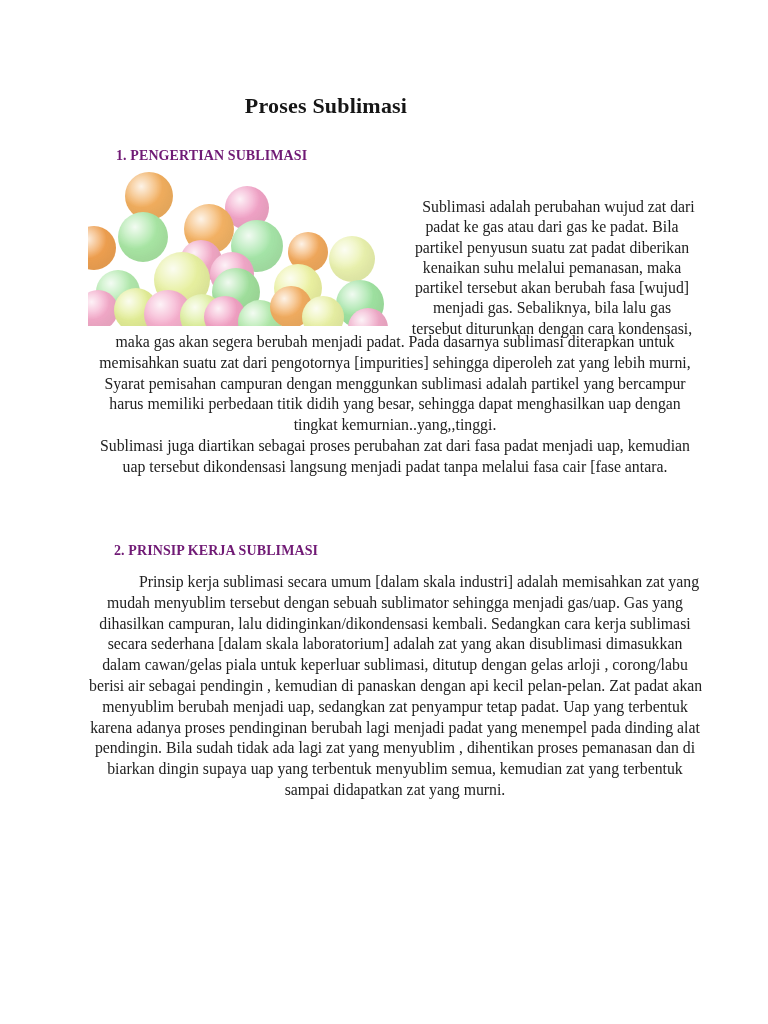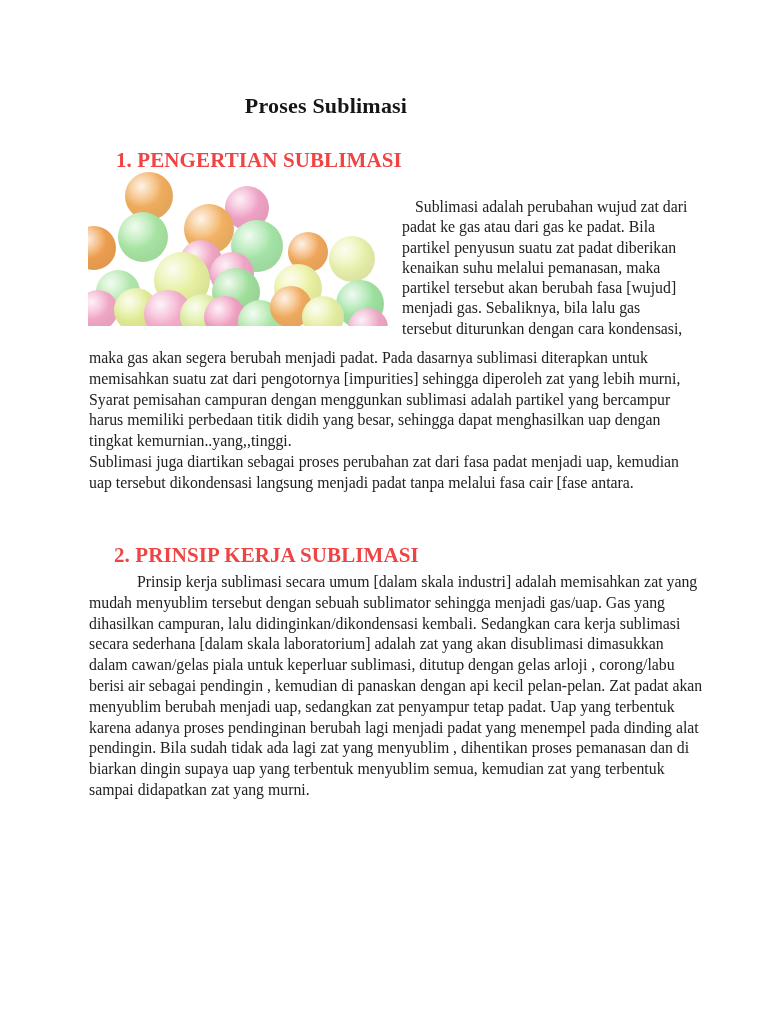--- a/index.html
+++ b/index.html
@@ -7,39 +7,39 @@
     position:relative; width:768px; height:1024px; margin:0 auto;
     background:#ffffff; overflow:hidden;
     font-family:"Liberation Serif","DejaVu Serif",serif; color:#212121;
   }
   .doc-title {
     position:absolute; top:93px; left:0; width:652px; margin:0;
     text-align:center; font-size:22px; font-weight:bold; letter-spacing:0.2px;
     color:#161616;
   }
   .sec-heading {
-    position:absolute; margin:0; font-size:21px; font-weight:bold;
-    letter-spacing:0.1px; color:#ef4444; white-space:pre;
+    position:absolute; margin:0; font-size:14px; font-weight:bold;
+    letter-spacing:0.1px; color:#701a75; white-space:pre;
   }
   .heading-1 { top:148px; left:116px; }
   .heading-2 { top:543px; left:114px; }
   .photo {
     position:absolute; left:88px; top:168px; width:300px; height:158px;
     overflow:hidden; background:#ffffff;
   }
   .ball {
     position:absolute; display:block; border-radius:50%;
     box-shadow: inset -5px -7px 12px rgba(90,90,60,0.10);
   }
-  .text-col { font-size:15.8px; }
+  .text-col { font-size:15.8px;text-align:center; }
   .wrapcol {
     position:absolute; left:402px; top:197px; width:300px; line-height:20.3px;
   }
   .body-block { position:absolute; left:89px; width:612px; line-height:20.8px; }
-  .body-1 { top:348px; }
+  .body-1 { top:332px; }
   .body-2 { top:572px; }
   .tline { white-space:pre; }
 </style>
 </head>
 <body>
 
 <div class="page">
 
   <h1 class="doc-title">Proses Sublimasi</h1>
 

